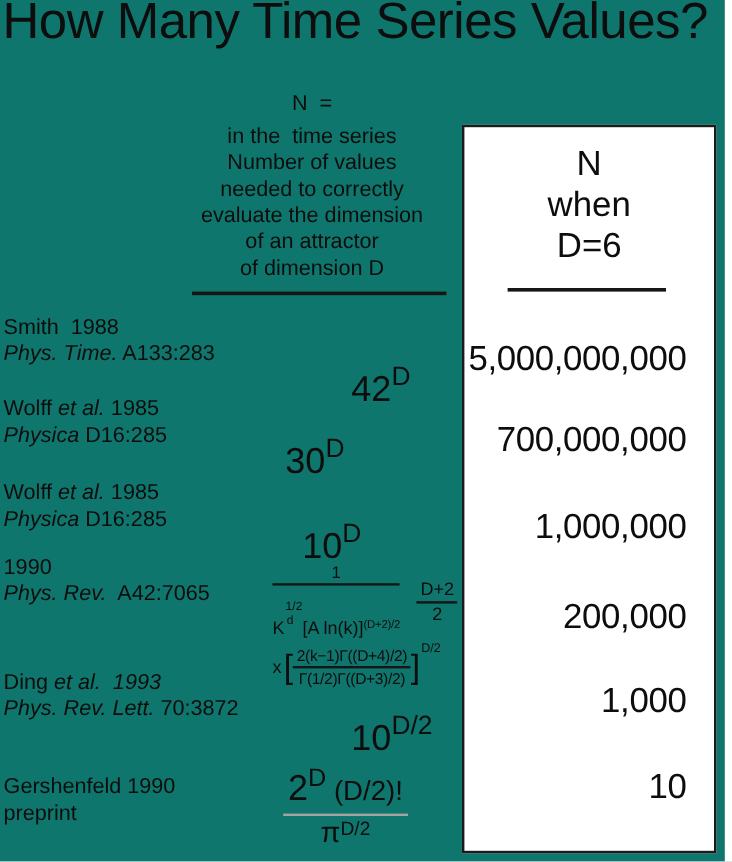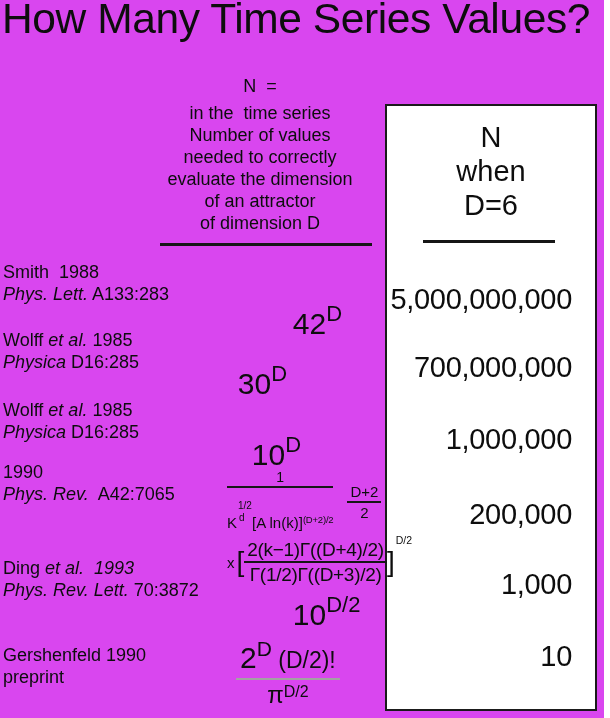--- a/index.html
+++ b/index.html
@@ -1,17 +1,17 @@
 <!DOCTYPE html>
 <html><head>
 <meta charset="utf-8">
 <style>
   html,body { margin:0; padding:0; background:#ffffff; }
   .page {
-    position:relative; width:604px; height:718px; background:#d946ef;
+    position:relative; width:604px; height:718px; background:#0f766e;
     font-family:"Liberation Sans", sans-serif; color:#0d0d0d; overflow:hidden;
   }
   .title {
     position:absolute; left:2px; top:-5px; font-size:42.5px; line-height:1.15;
     letter-spacing:-0.4px; white-space:nowrap;
   }
   .def {
     position:absolute; left:125px; top:75px; width:270px; text-align:center;
     font-size:18px; line-height:22px;
   }
@@ -58,21 +58,21 @@
   .fA .fden { font-size:15px; white-space:nowrap; }
   .fB { margin-left:14px; }
   .fB .fnum, .fB .fden { font-size:15px; }
   .nsup { font-size:9.5px; vertical-align:5px; letter-spacing:-0.2px; }
   .kstack { display:inline-block; position:relative; width:13px; height:20px;
     vertical-align:-6px; margin:12px 1px; }
   .kstack .up { position:absolute; left:0; top:-1px; font-size:10px; }
   .kstack .dn { position:absolute; left:1px; bottom:-1px; font-size:10px; }
   .nx { font-size:15px; margin-right:2px; }
   .nbr { font-size:28px; font-weight:400; line-height:0.9; }
-  .fC .fnum, .fC .fden { font-size:19px; letter-spacing:-0.3px; white-space:nowrap; }
+  .fC .fnum, .fC .fden { font-size:13px; letter-spacing:-0.3px; white-space:nowrap; }
   .fC .fnum { border-bottom-width:2px; padding-bottom:2px; }
   .l2sup { font-size:10.5px; align-self:flex-start; margin-top:-5px; margin-left:1px; }
 </style>
 </head>
 <body>
 
 <div class="page">
 
   <div class="title">How Many Time Series Values?</div>
 
@@ -91,21 +91,21 @@
     <div class="rbox-head">
       <div>N</div>
       <div>when</div>
       <div>D=6</div>
     </div>
     <div class="rbox-rule"></div>
   </div>
 
   <div class="cite" style="top:262px">
     <div class="ln"><span>Smith  1988</span></div>
-    <div class="ln"><span class="it">Phys. Lett.</span><span> A133:283</span></div>
+    <div class="ln"><span class="it">Phys. Time.</span><span> A133:283</span></div>
   </div>
   <div class="pow" style="left:275px;top:287px">
     <span class="pbase">42</span><span class="psup">D</span>
   </div>
   <div class="val" style="top:285px">5,000,000,000</div>
 
   <div class="cite" style="top:330px">
     <div class="ln"><span>Wolff </span><span class="it">et al.</span><span> 1985</span></div>
     <div class="ln"><span class="it">Physica</span><span> D16:285</span></div>
   </div>

